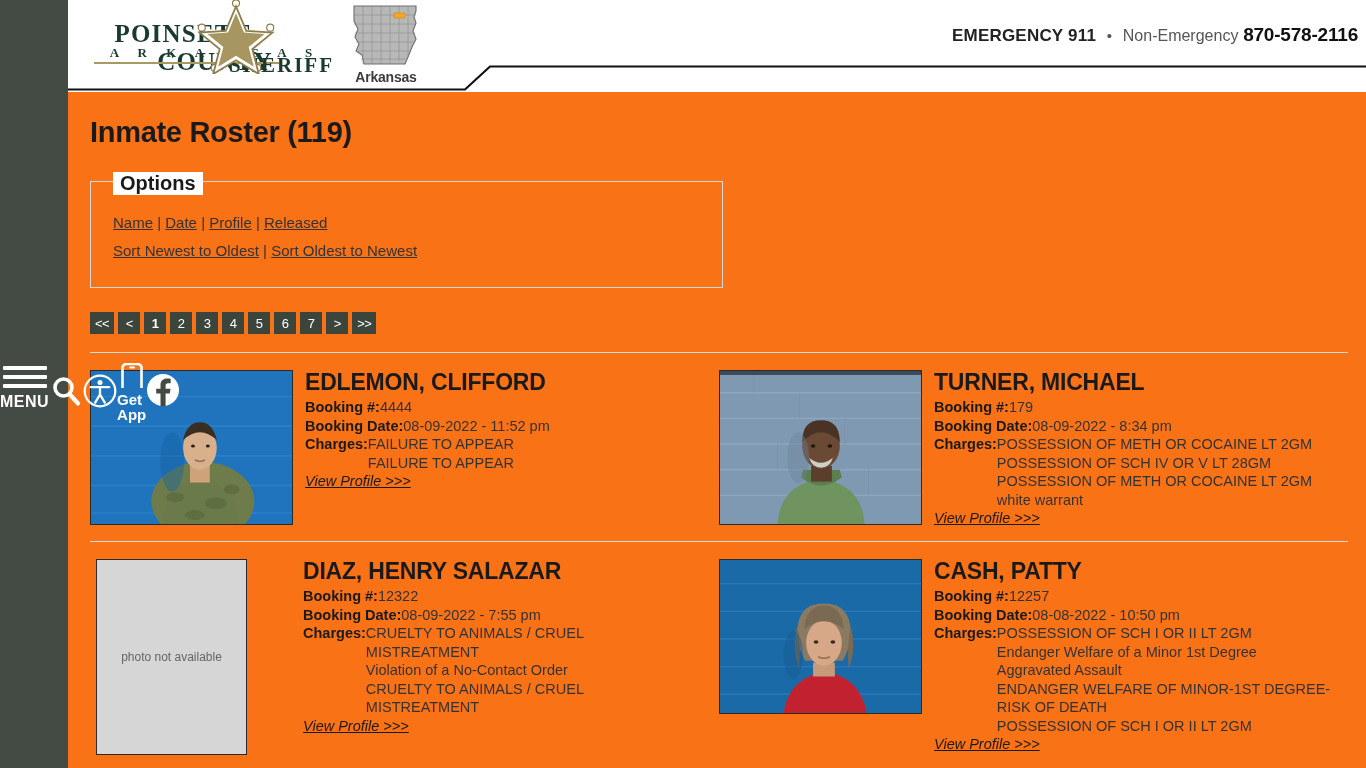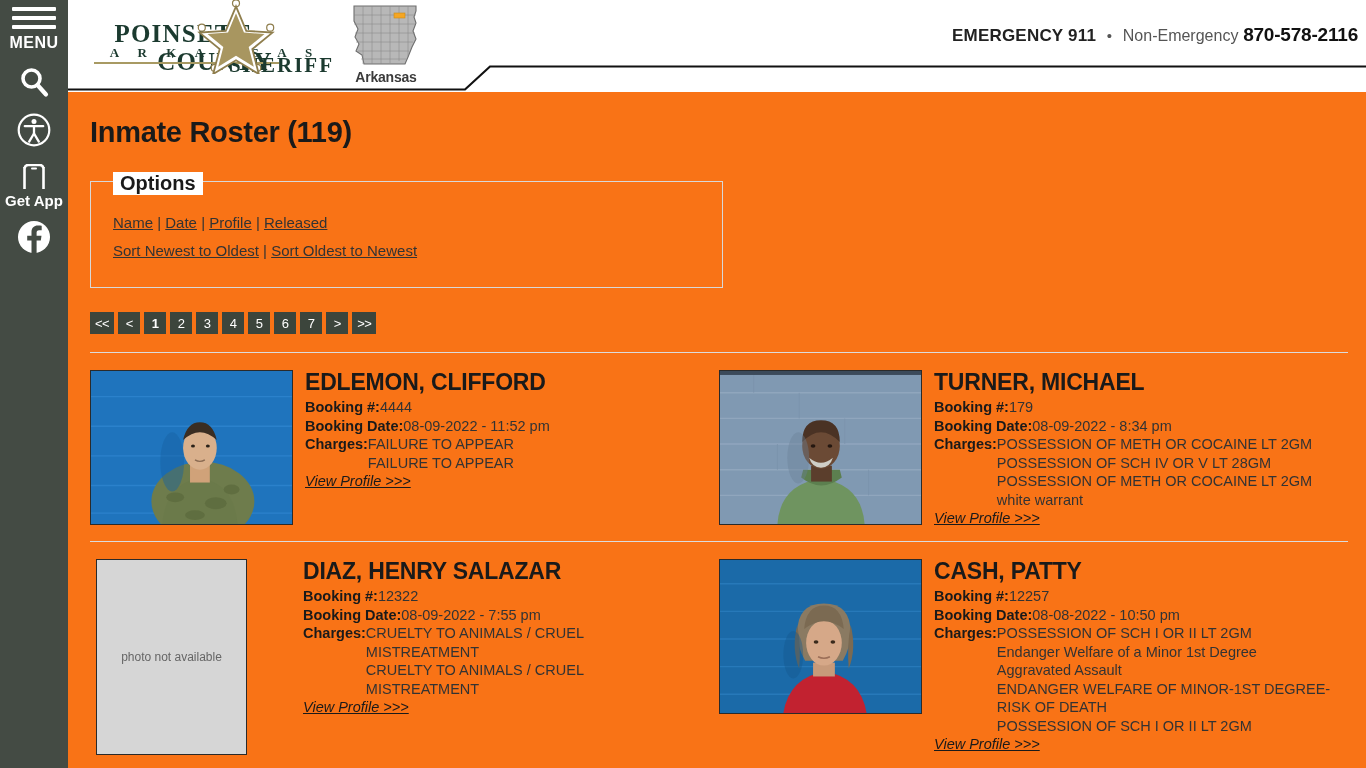--- a/index.html
+++ b/index.html
@@ -13,21 +13,21 @@
     color: #1a1a1a;
   }
 
   
   #sidebar {
     position: absolute;
     left: 0; top: 0;
     width: 68px; height: 768px;
     background: #444b44;
     display: flex;
-    flex-direction: column;
+    flex-direction: row;
     align-items: center;
     z-index: 40;
   }
   .side-menu-block {
     width: 68px;
     padding-top: 7px;
     display: flex; flex-direction: column; align-items: center;
   }
   .burger { width: 44px; }
   .burger span {
@@ -537,20 +537,21 @@
           <div class="frow">
             <span class="flabel">Booking #:</span><span>12322</span>
           </div>
           <div class="frow">
             <span class="flabel">Booking Date:</span><span>08-09-2022 - 7:55 pm</span>
           </div>
           <div class="charges-wrap">
             <span class="charges-label">Charges:</span>
             <span class="charges-list" style="width:245px;">
               <div class="charge">CRUELTY TO ANIMALS / CRUEL MISTREATMENT</div>
+              <div class="charge">Violation of a No-Contact Order</div>
               <div class="charge">CRUELTY TO ANIMALS / CRUEL MISTREATMENT</div>
             </span>
           </div>
           <a class="viewprofile">View Profile &gt;&gt;&gt;</a>
         </div>
       </div>
 
       <div class="inmate">
         <div class="mug">
           <svg viewBox="0 0 203 155" preserveAspectRatio="none">

